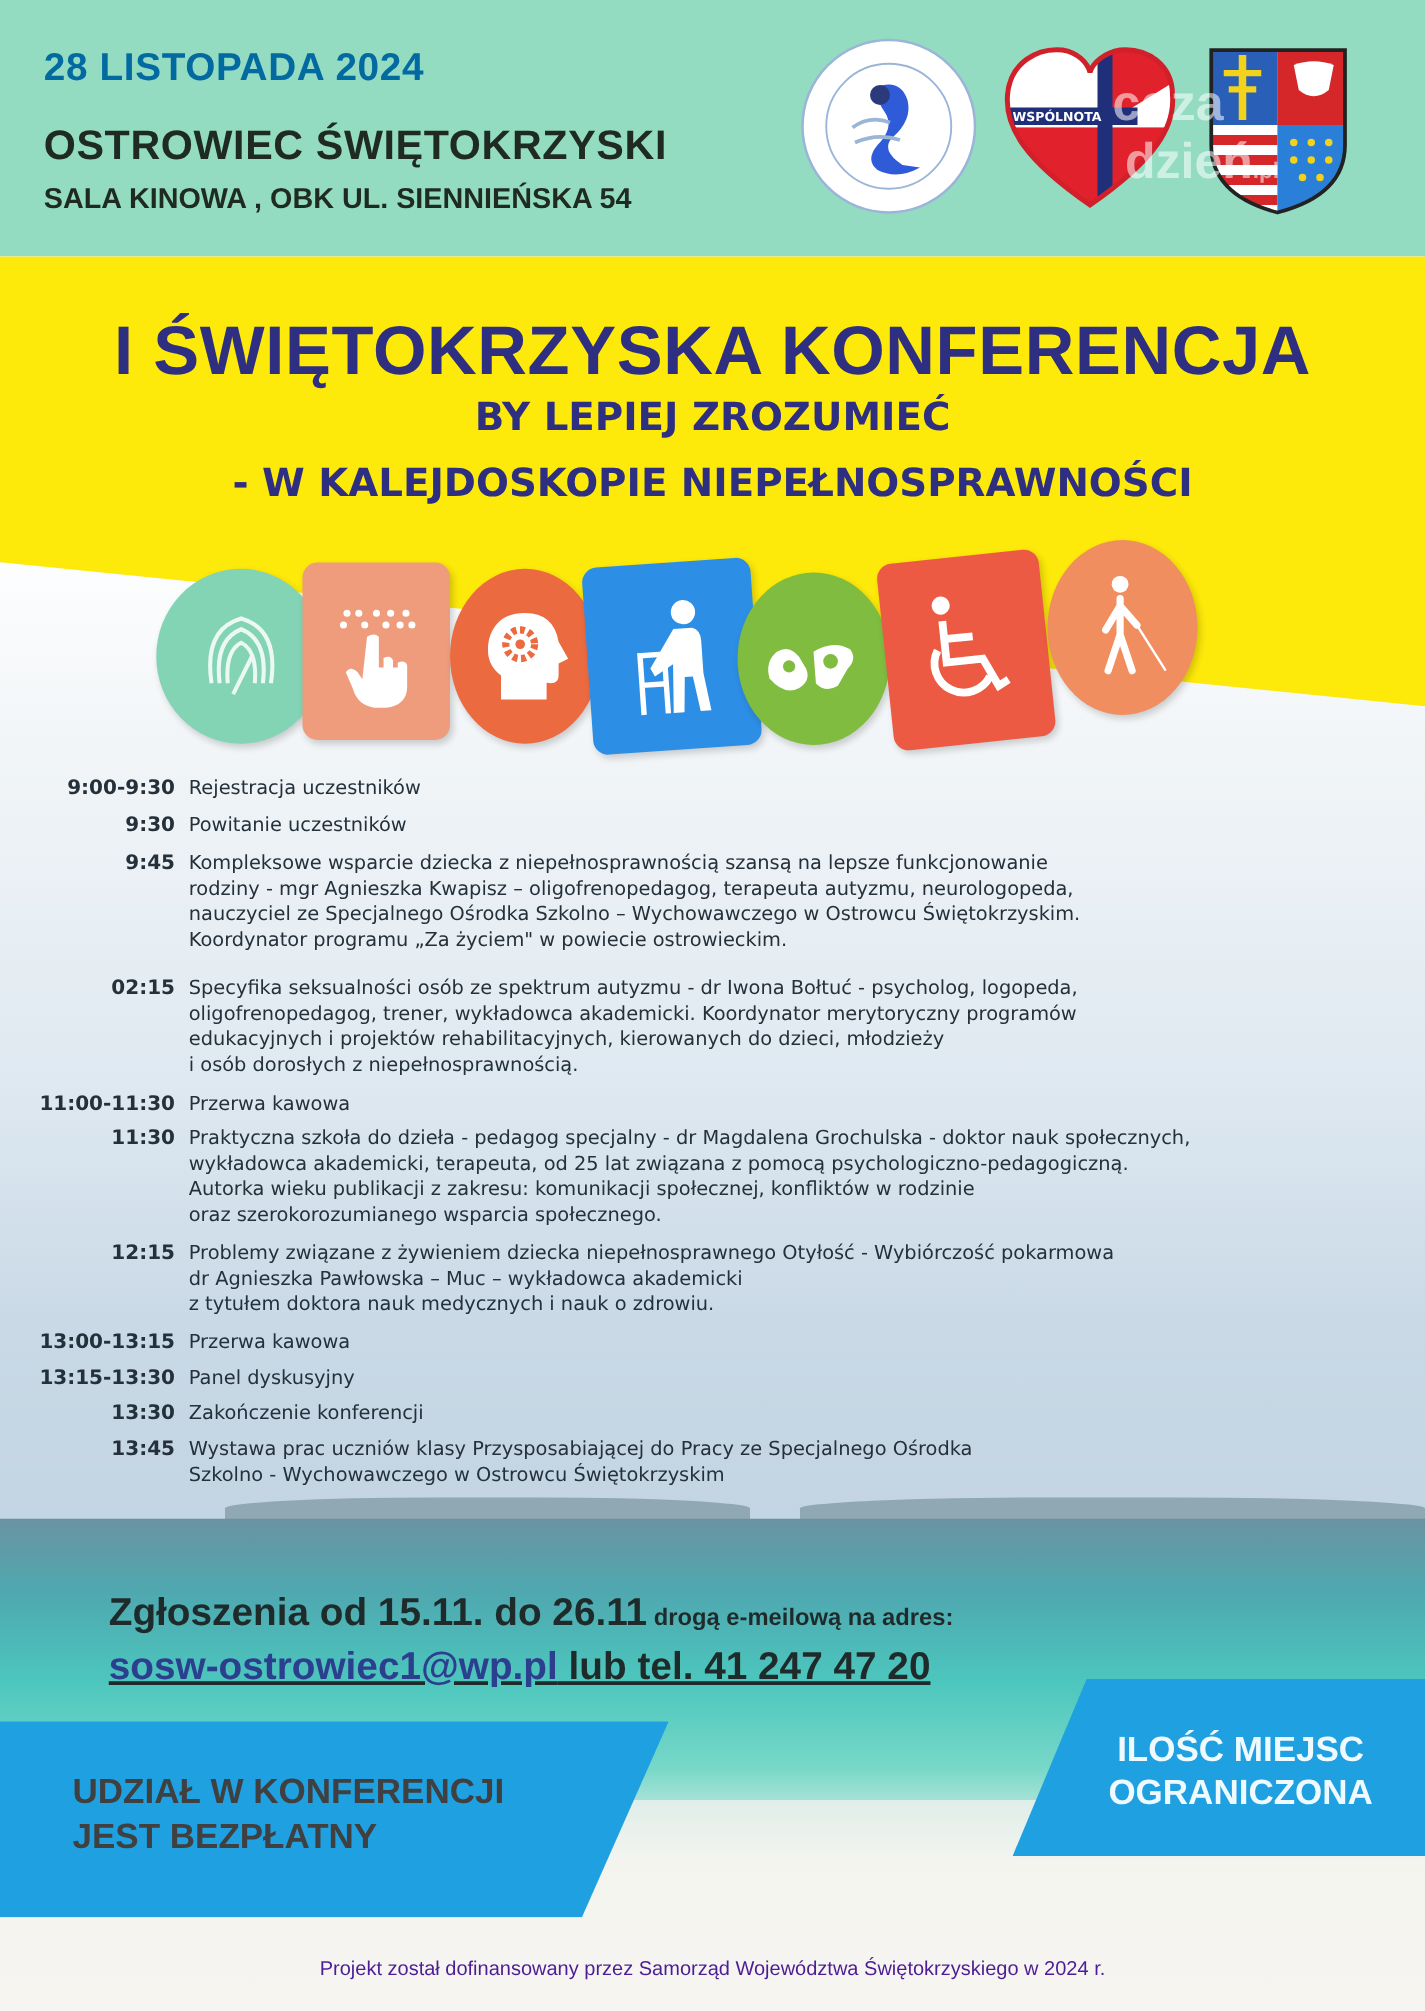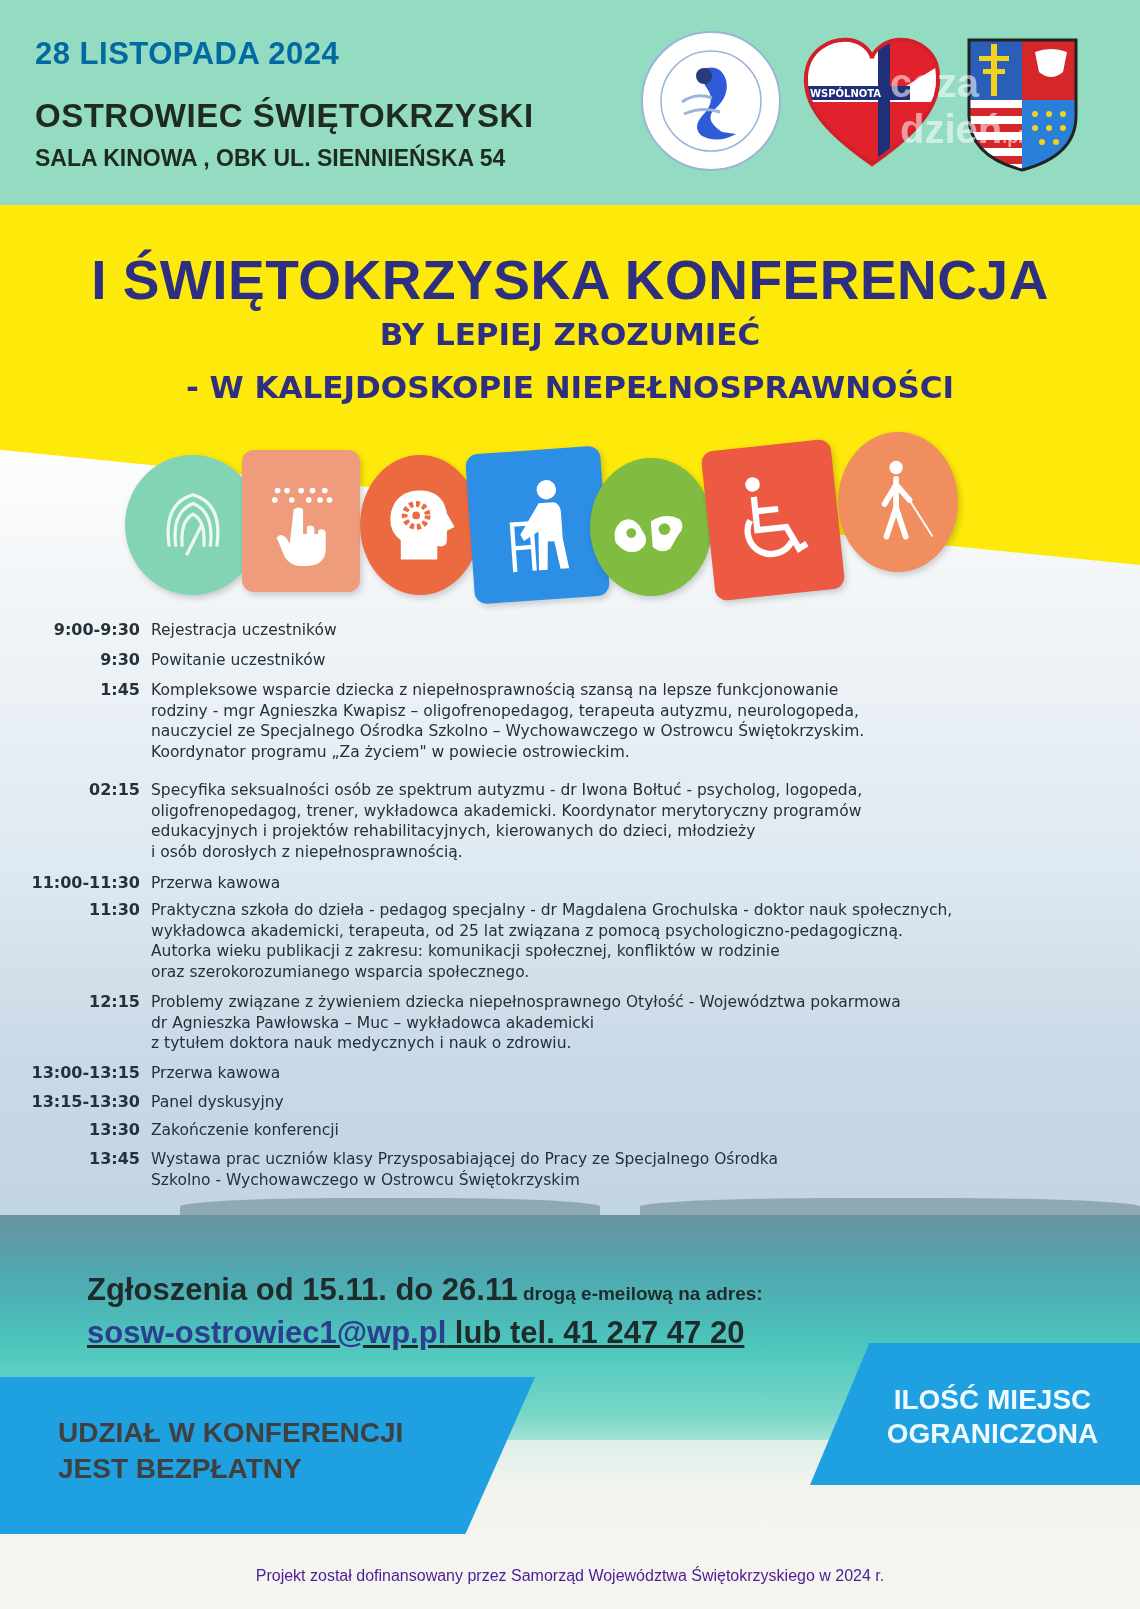--- a/index.html
+++ b/index.html
@@ -308,21 +308,21 @@
 <div class="schedule">
   <div class="row" style="top:0px;">
     <span class="time">9:00-9:30</span>
     <span class="desc">Rejestracja uczestników</span>
   </div>
   <div class="row" style="top:30px;">
     <span class="time">9:30</span>
     <span class="desc">Powitanie uczestników</span>
   </div>
   <div class="row" style="top:60px;">
-    <span class="time">1:45</span>
+    <span class="time">9:45</span>
     <span class="desc">Kompleksowe wsparcie dziecka z niepełnosprawnością szansą na lepsze funkcjonowanie
 rodziny -  mgr Agnieszka Kwapisz – oligofrenopedagog, terapeuta autyzmu, neurologopeda,
 nauczyciel ze Specjalnego Ośrodka Szkolno – Wychowawczego w Ostrowcu Świętokrzyskim.
 Koordynator programu „Za życiem" w powiecie ostrowieckim.</span>
   </div>
   <div class="row" style="top:160px;">
     <span class="time">02:15</span>
     <span class="desc">Specyfika seksualności osób ze spektrum autyzmu  - dr Iwona Bołtuć - psycholog, logopeda,
 oligofrenopedagog, trener, wykładowca akademicki. Koordynator merytoryczny programów
 edukacyjnych i projektów rehabilitacyjnych, kierowanych do dzieci, młodzieży
@@ -334,21 +334,21 @@
   </div>
   <div class="row" style="top:280px;">
     <span class="time">11:30</span>
     <span class="desc">Praktyczna szkoła do dzieła - pedagog specjalny - dr Magdalena Grochulska - doktor nauk społecznych,
 wykładowca akademicki,  terapeuta, od 25 lat związana z pomocą psychologiczno-pedagogiczną.
 Autorka wieku publikacji z zakresu: komunikacji społecznej, konfliktów w rodzinie
 oraz szerokorozumianego wsparcia społecznego.</span>
   </div>
   <div class="row" style="top:372px;">
     <span class="time">12:15</span>
-    <span class="desc">Problemy związane z żywieniem dziecka niepełnosprawnego Otyłość  - Województwa pokarmowa
+    <span class="desc">Problemy związane z żywieniem dziecka niepełnosprawnego Otyłość  - Wybiórczość pokarmowa
 dr Agnieszka Pawłowska – Muc – wykładowca akademicki
 z tytułem doktora nauk medycznych i nauk o zdrowiu.</span>
   </div>
   <div class="row" style="top:443px;">
     <span class="time">13:00-13:15</span>
     <span class="desc">Przerwa kawowa</span>
   </div>
   <div class="row" style="top:472px;">
     <span class="time">13:15-13:30</span>
     <span class="desc">Panel dyskusyjny</span>

